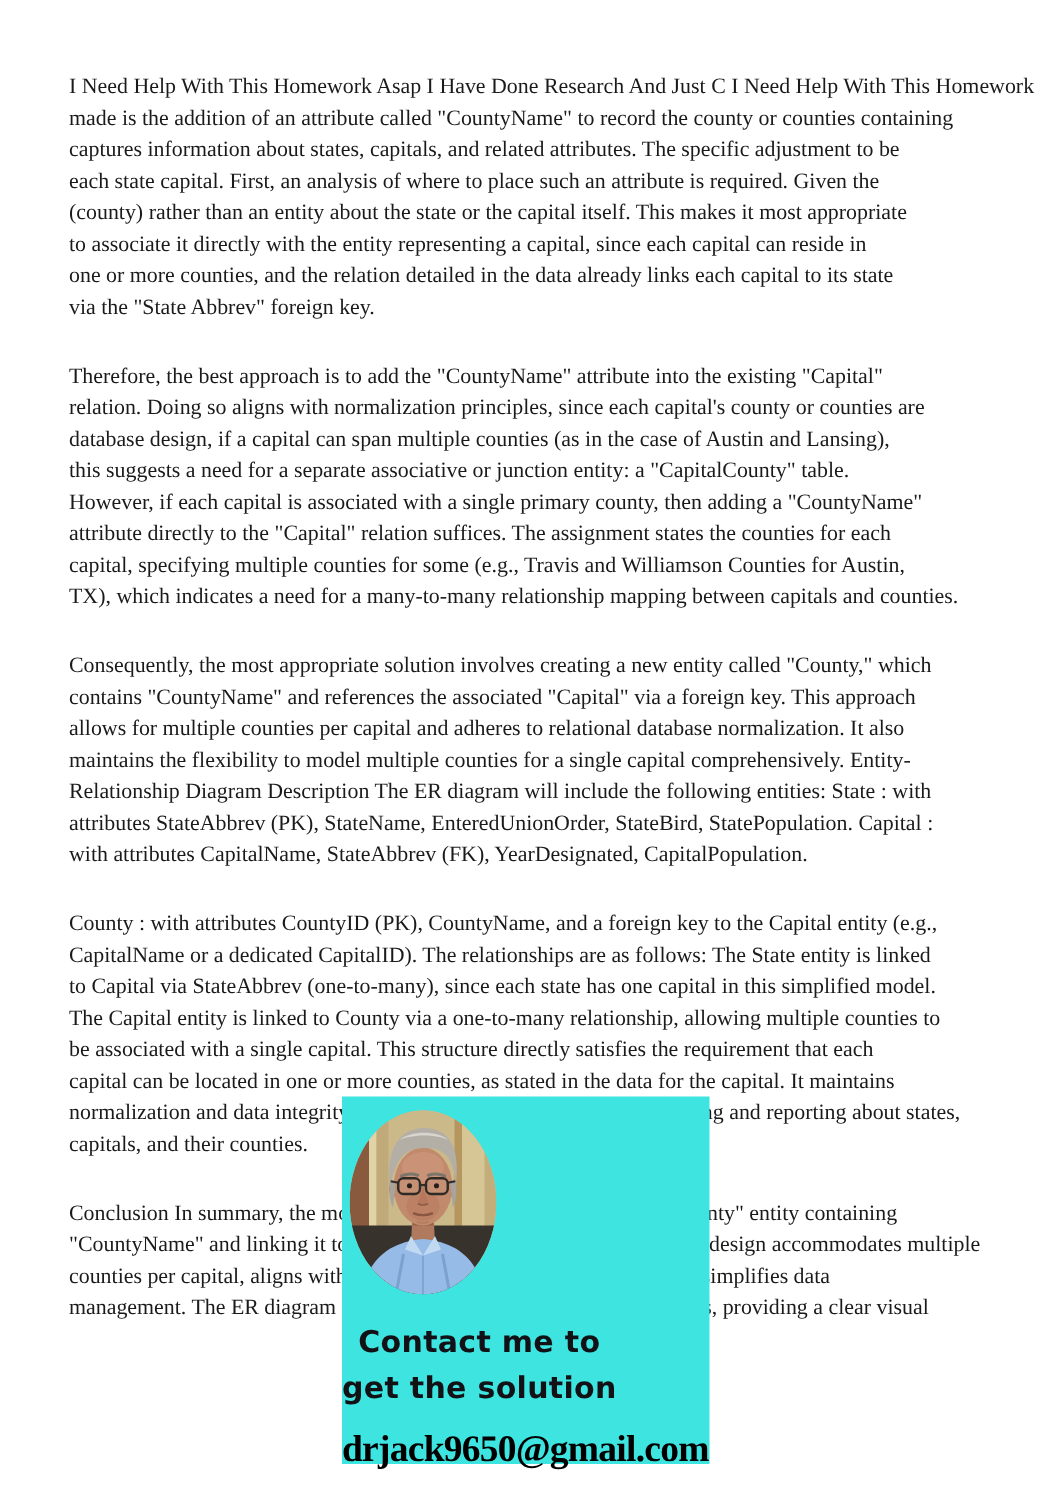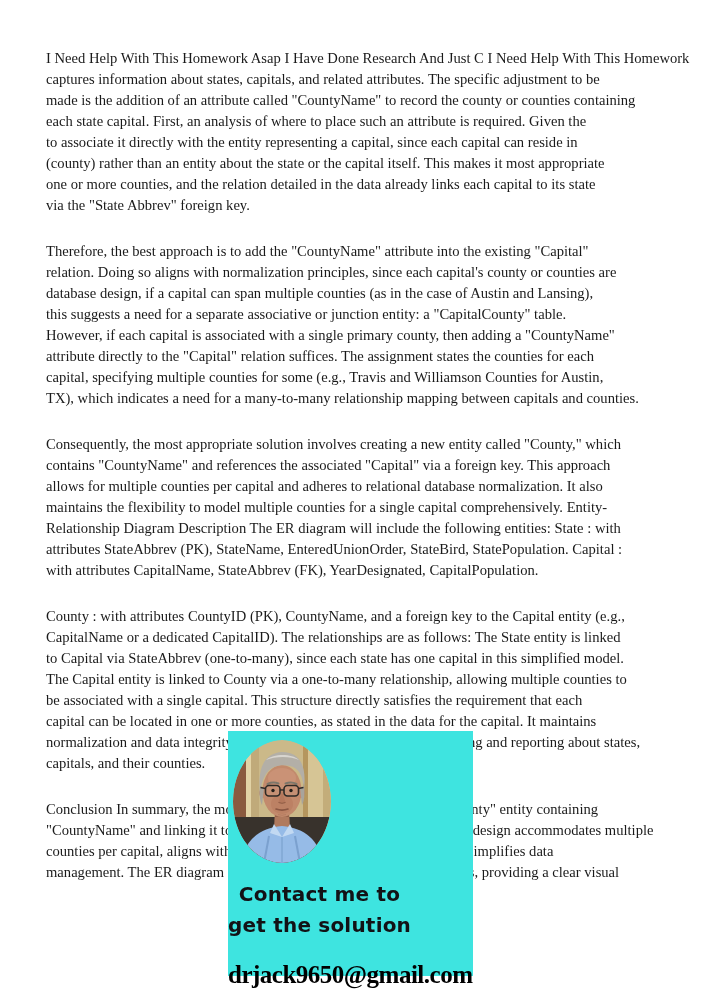--- a/index.html
+++ b/index.html
@@ -43,46 +43,46 @@
     margin-top:7px;
     font-family:"DejaVu Sans",sans-serif;
     font-weight:700;
     font-size:20px;
     line-height:31px;
     color:#121216;
     text-align:center;
     letter-spacing:0.2px;
   }
   .promo-email{
-    margin-top:10px;
+    margin-top:2px;
     font-family:"Liberation Serif",serif;
     font-weight:700;
     font-size:25px;
     line-height:30px;
     letter-spacing:-0.5px;
     color:#000000;
     text-align:center;
     white-space:nowrap;
   }
 </style>
 </head>
 <body>
 
 <div class="page">
 
   <div class="doc">
 
     <p class="para">
       </p>
       <div class="ln">I Need Help With This Homework Asap I Have Done Research And Just C I Need Help With This Homework</div>
+      <div class="ln">made is the addition of an attribute called "CountyName" to record the county or counties containing</div>
       <div class="ln">captures information about states, capitals, and related attributes. The specific adjustment to be</div>
-      <div class="ln">made is the addition of an attribute called "CountyName" to record the county or counties containing</div>
       <div class="ln">each state capital. First, an analysis of where to place such an attribute is required. Given the</div>
+      <div class="ln">(county) rather than an entity about the state or the capital itself. This makes it most appropriate</div>
       <div class="ln">to associate it directly with the entity representing a capital, since each capital can reside in</div>
-      <div class="ln">(county) rather than an entity about the state or the capital itself. This makes it most appropriate</div>
       <div class="ln">one or more counties, and the relation detailed in the data already links each capital to its state</div>
       <div class="ln">via the "State Abbrev" foreign key.</div>
     <p></p>
 
     <p class="para">
       </p>
       <div class="ln">Therefore, the best approach is to add the "CountyName" attribute into the existing "Capital"</div>
       <div class="ln">relation. Doing so aligns with normalization principles, since each capital's county or counties are</div>
       <div class="ln">database design, if a capital can span multiple counties (as in the case of Austin and Lansing),</div>
       <div class="ln">this suggests a need for a separate associative or junction entity: a "CapitalCounty" table.</div>

